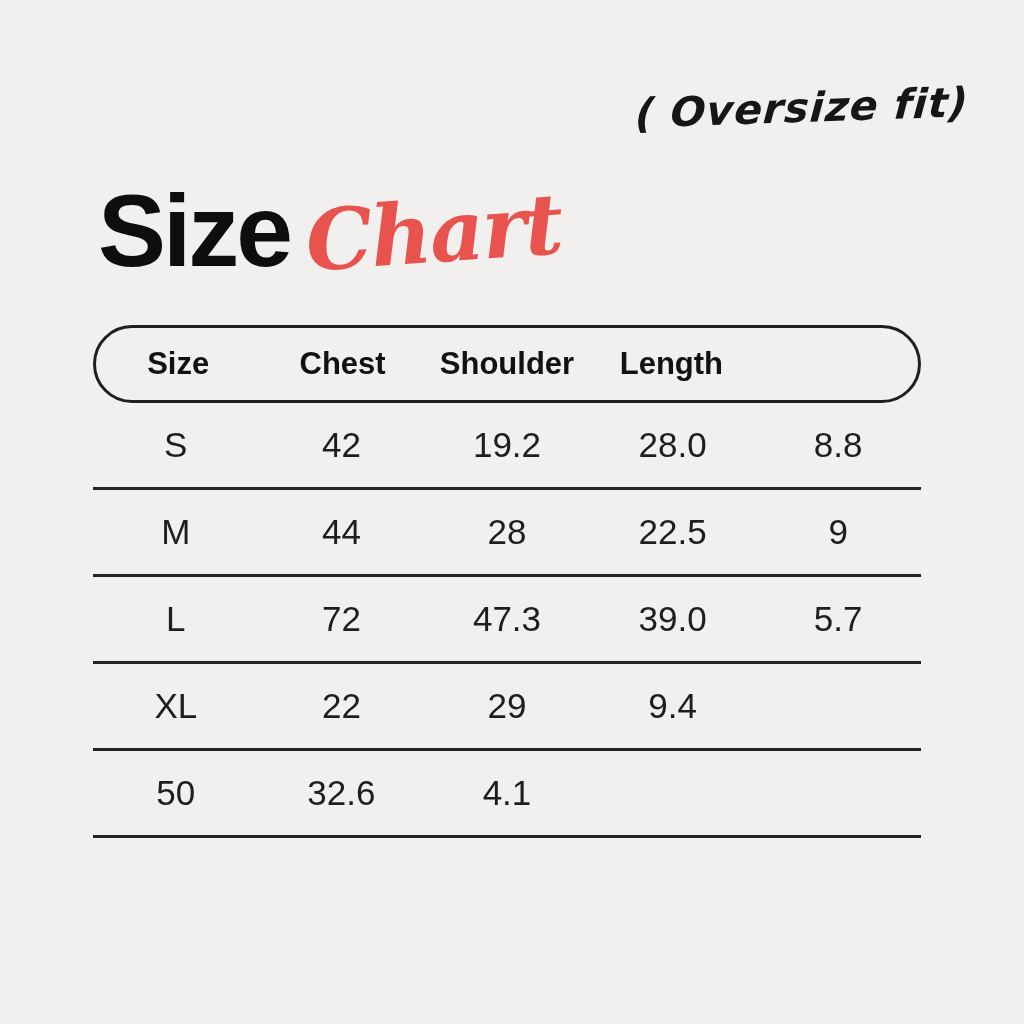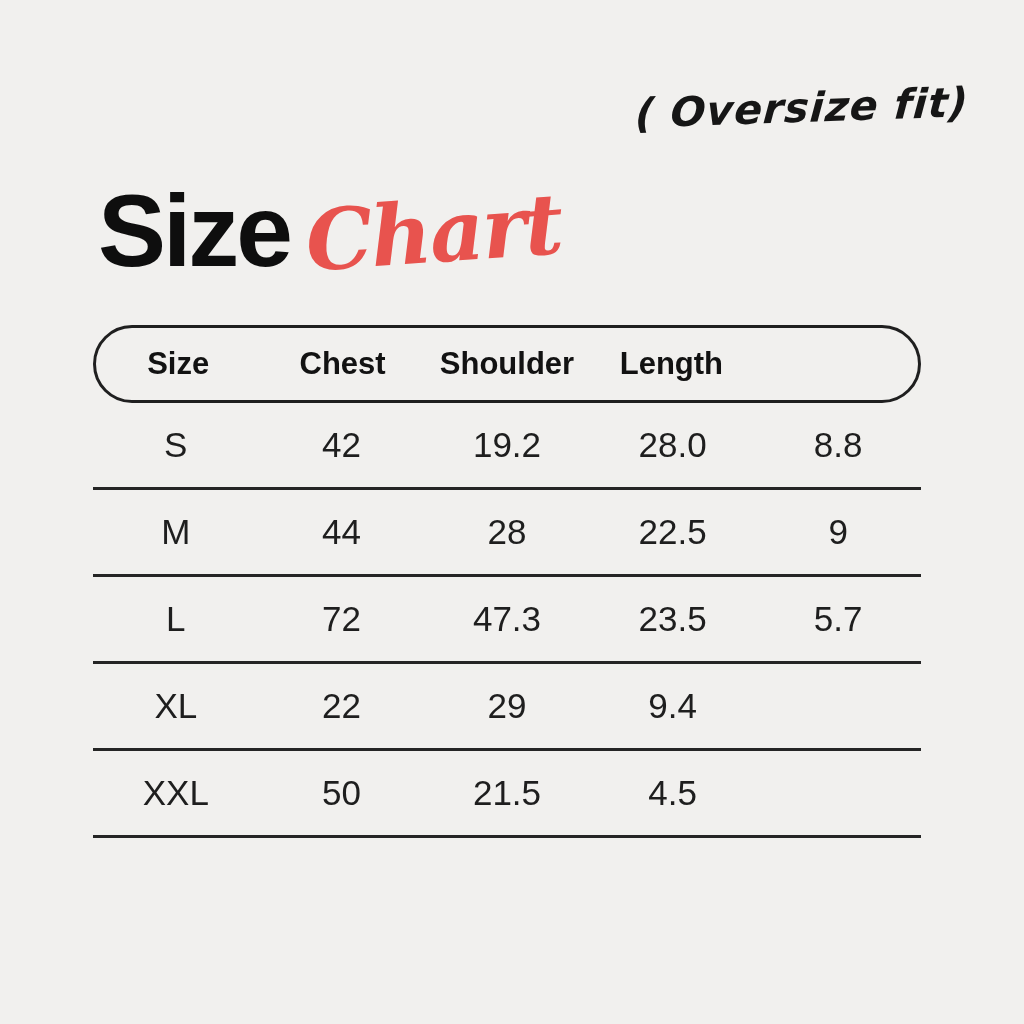--- a/index.html
+++ b/index.html
@@ -126,31 +126,30 @@
           <div class="td">M</div>
           <div class="td">44</div>
           <div class="td">28</div>
           <div class="td">22.5</div>
           <div class="td">9</div>
         </div>
         <div class="tr">
           <div class="td">L</div>
           <div class="td">72</div>
           <div class="td">47.3</div>
-          <div class="td">23.5</div>
+          <div class="td">39.0</div>
           <div class="td">5.7</div>
         </div>
         <div class="tr">
           <div class="td">XL</div>
           <div class="td">22</div>
           <div class="td">29</div>
           <div class="td">9.4</div>
         </div>
         <div class="tr">
-          <div class="td">XXL</div>
           <div class="td">50</div>
-          <div class="td">21.5</div>
-          <div class="td">4.5</div>
+          <div class="td">32.6</div>
+          <div class="td">4.1</div>
         </div>
       </div>
   </div>
 
 </div>
 
 </body></html>

